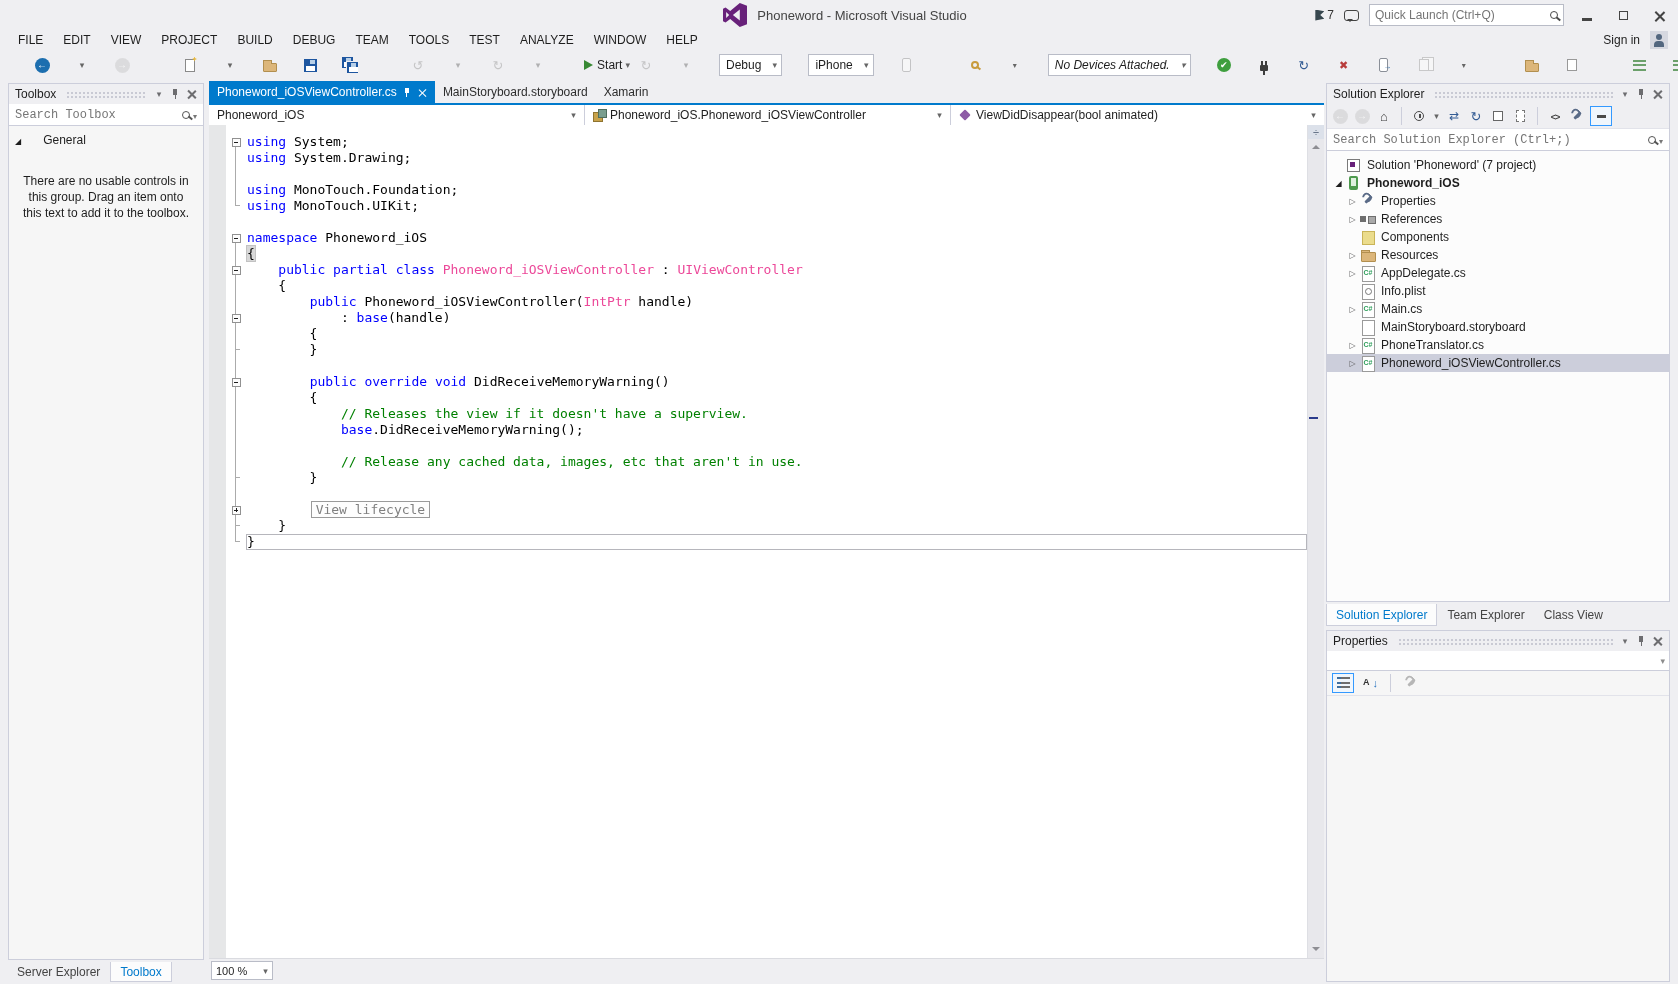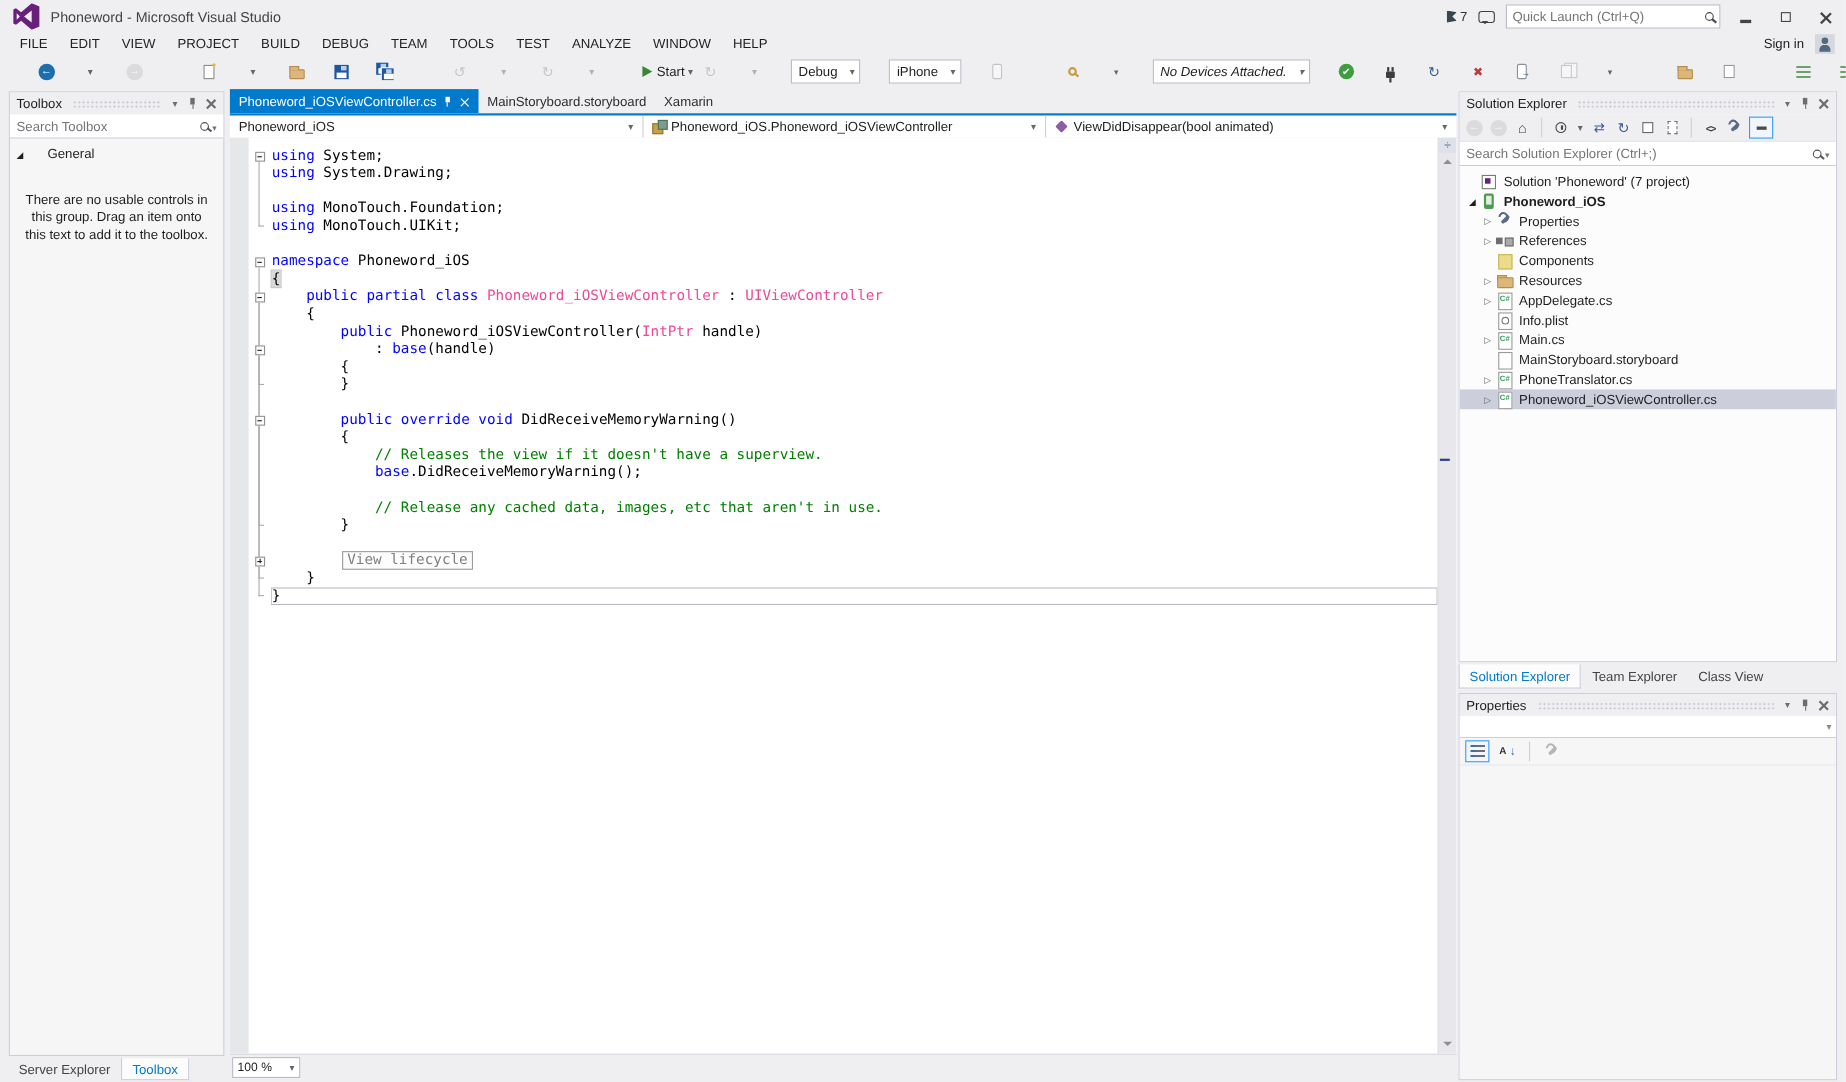--- a/index.html
+++ b/index.html
@@ -1,21 +1,21 @@
 <!DOCTYPE html>
 <html><head>
 <meta charset="utf-8">
 <style>
   * { margin:0; padding:0; box-sizing:border-box; }
   html,body { width:1678px; height:984px; overflow:hidden; }
   body { font-family:"Liberation Sans", sans-serif; font-size:12px; color:#1E1E1E; background:#EFEFF2; }
   #app { position:relative; width:1678px; height:984px; background:#EFEFF2; }
 
   
-  .titlebar { position:relative; height:30px; display:flex; align-items:center; padding-left:12px; }
+  .titlebar { position:relative; height:30px; display:flex; align-items:center; padding-left:12px;justify-content:center; }
   .vslogo { width:24px; height:24px; display:inline-flex; margin-right:10px; }
   .wtitle { font-size:13px; color:#444; }
   .tb-right { position:absolute; right:6px; top:0; height:30px; display:flex; align-items:center; gap:10px; }
   .flagwrap { display:flex; align-items:center; gap:3px; cursor:default; }
   .flagic { width:9px; height:11px; background:#37474F; clip-path:polygon(0 0,100% 15%,55% 50%,100% 85%,0 100%); display:inline-block; }
   .flagnum { font-size:12px; color:#333; }
   .bubble { width:15px; height:11px; border:1.5px solid #424242; border-radius:3px; position:relative; display:inline-block; }
   .bubble::after { content:""; position:absolute; left:2px; bottom:-5px; width:0; height:0; border:3px solid transparent; border-top-color:#424242; }
   .quicklaunch { width:195px; height:22px; background:#fff; border:1px solid #B9BCC7; display:flex; align-items:center; padding:0 5px; }
   .quicklaunch input { flex:1; border:none; outline:none; font-family:"Liberation Sans",sans-serif; font-size:12px; color:#777; background:transparent; }
@@ -99,21 +99,21 @@
   .drag-dots { flex:1; height:7px; margin:0 4px; background-image:radial-gradient(circle,#C9CAD4 1px,transparent 1px); background-size:4px 4px; }
   .hbtn { width:16px; height:16px; display:inline-flex; align-items:center; justify-content:center; color:#6D6D70; }
   .hbtn.menu::before { content:"▾"; font-size:9px; }
   .pinic { width:10px; height:12px; position:relative; display:inline-block; }
   .pinic::before { content:""; position:absolute; left:3px; top:1px; width:4px; height:6px; background:#6D6D70; }
   .pinic::after { content:""; position:absolute; left:4.5px; top:7px; width:1px; height:4px; background:#6D6D70; }
   .xsm { width:9px; height:9px; position:relative; display:inline-block; }
   .xsm::before,.xsm::after { content:""; position:absolute; left:4px; top:-1px; width:1.5px; height:11px; background:#6D6D70; }
   .xsm::before { transform:rotate(45deg); } .xsm::after { transform:rotate(-45deg); }
   .searchrow { height:22px; background:#fff; border-bottom:1px solid #CCCEDB; display:flex; align-items:center; padding:0 6px; flex:none; }
-  .searchrow input { flex:1; border:none; outline:none; font-family:Liberation Sans, sans-serif; font-size:12px; color:#888; background:transparent; }
+  .searchrow input { flex:1; border:none; outline:none; font-family:Liberation Mono, monospace; font-size:12px; color:#888; background:transparent; }
   .searchrow .magnify { border-color:#555; } .searchrow .magnify::after { background:#555; }
   .sr-caret::before { content:"▾"; font-size:8px; color:#777; margin-left:3px; }
 
   
   #toolbox { left:8px; top:3px; width:196px; height:877px; }
   .tb-general { display:flex; align-items:center; gap:22px; padding:7px 4px 4px 6px; color:#1E1E1E; }
   .tb-general .tri::before { content:"◢"; font-size:8px; color:#1E1E1E; }
   .tb-msg { margin-top:22px; text-align:center; color:#1E1E1E; line-height:16px; font-size:12px; padding:0 6px; }
   .tooltabs { position:absolute; display:flex; gap:1px; align-items:stretch; }
   #toolbox-tabs { left:8px; top:882px; height:20px; width:300px; }

